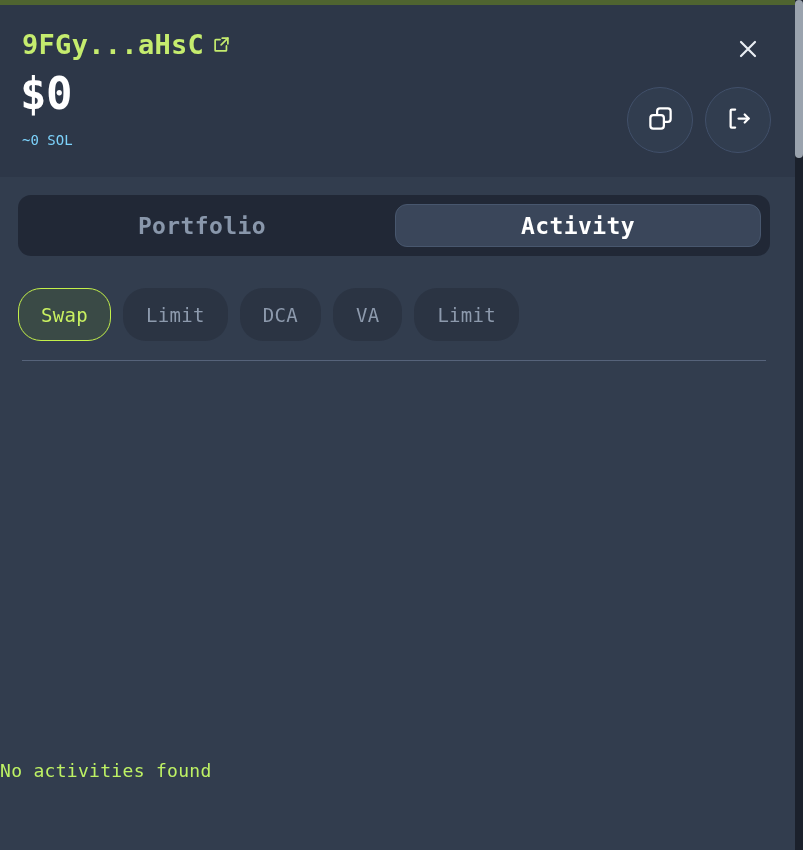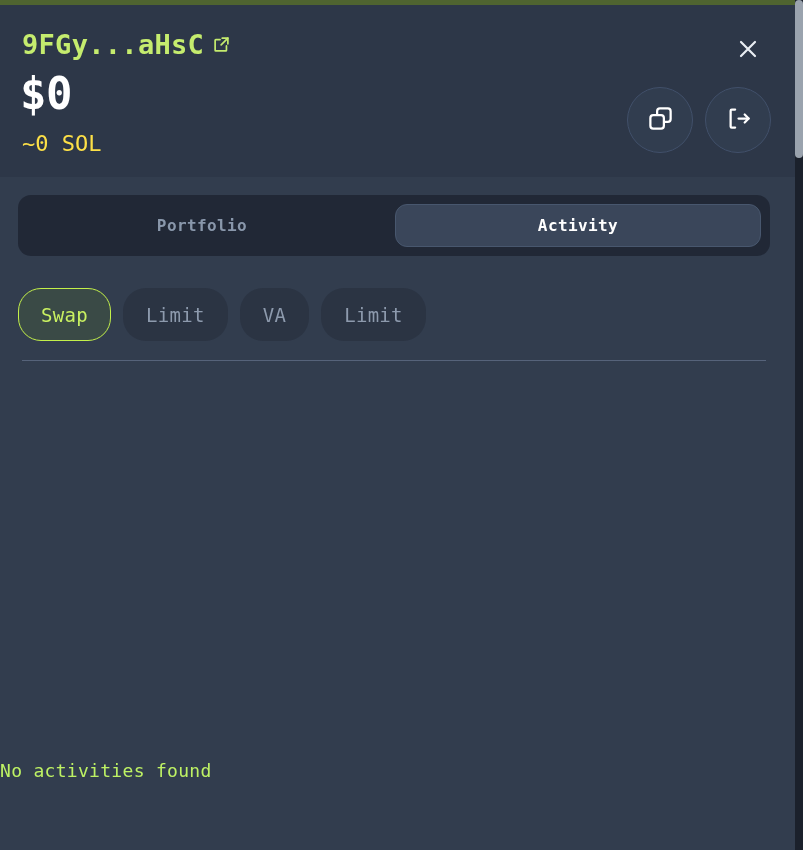--- a/index.html
+++ b/index.html
@@ -62,22 +62,22 @@
     font-size: 44px;
     font-weight: 700;
     color: #ffffff;
     line-height: 1.05;
     letter-spacing: -0.5px;
   }
   .balance-native {
     position: absolute;
     left: 22px;
     top: 128px;
-    font-size: 22px;
-    color: #fde047;
+    font-size: 14px;
+    color: #7dd3fc;
     line-height: 1;
   }
   .close-btn {
     position: absolute;
     right: 30px;
     top: 28px;
     width: 34px;
     height: 34px;
     display: flex;
     align-items: center;
@@ -118,21 +118,21 @@
     border-radius: 13px;
     display: flex;
     padding: 0;
     box-sizing: border-box;
   }
   .tab {
     flex: 1;
     display: flex;
     align-items: center;
     justify-content: center;
-    font-size: 16px;
+    font-size: 23px;
     font-weight: 700;
     border-radius: 12px;
     cursor: pointer;
     border: none;
     background: transparent;
     color: #8997ab;
     font-family: inherit;
     letter-spacing: 0.4px;
     margin: 2px;
   }
@@ -268,20 +268,21 @@
   </div>
 
   <div class="tabs-wrap">
     <button class="tab">Portfolio</button>
     <button class="tab active">Activity</button>
   </div>
 
   <div class="chips">
     <button class="chip active">Swap</button>
     <button class="chip">Limit</button>
+    <button class="chip">DCA</button>
     <button class="chip">VA</button>
     <button class="chip">Limit</button>
   </div>
 
   <div class="divider"></div>
 
   <div class="empty-state">No activities found</div>
 
   <div class="scrollbar-track">
     <div class="scrollbar-thumb"></div>

